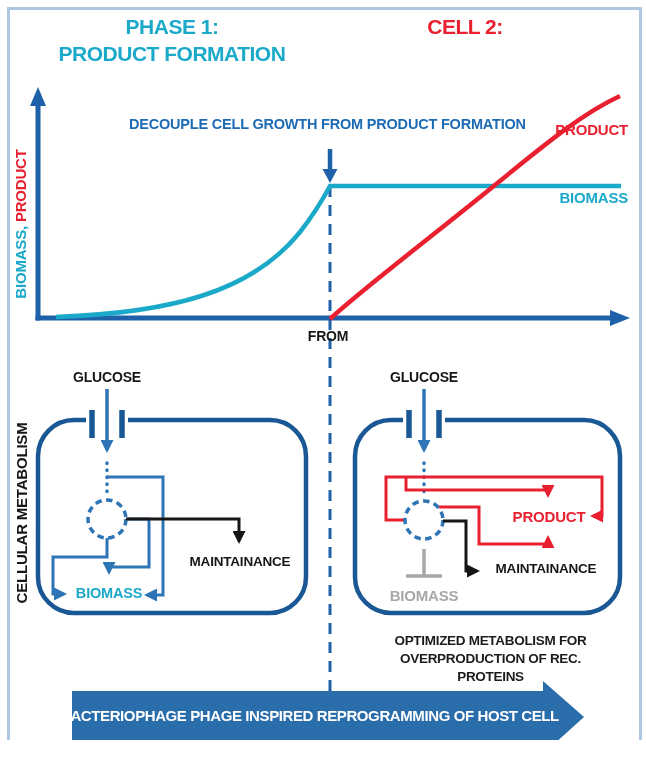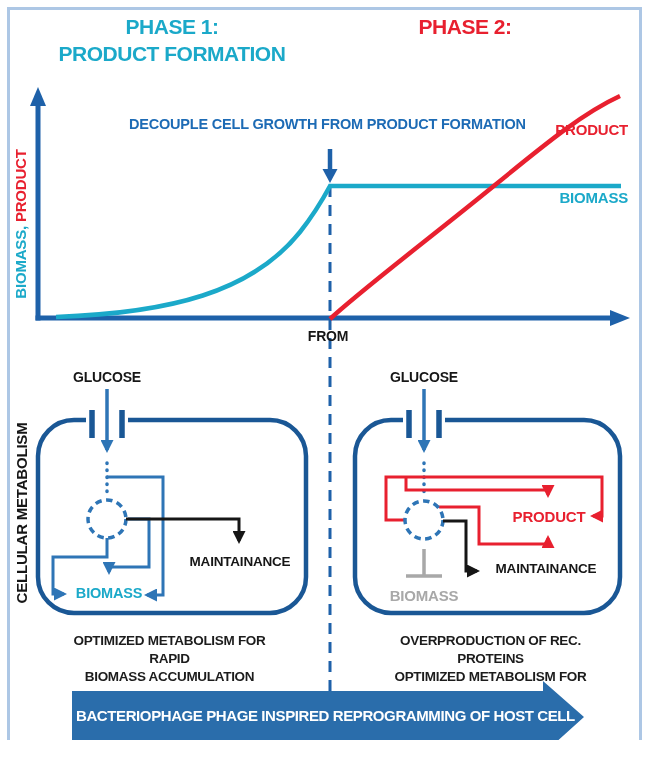--- a/index.html
+++ b/index.html
@@ -79,21 +79,21 @@
     <polygon points="72,691 543,691 543,681 584,717 543,754 543,741 72,741" fill="#2A6DAB"></polygon>
   </svg>
 
   <div class="frame"></div>
 
   <div class="lbl phase-title teal" style="left:37px;top:13px;">
     <div>PHASE 1:</div>
     <div>PRODUCT FORMATION</div>
   </div>
   <div class="lbl phase-title red" style="left:330px;top:13px;">
-    <div>PHASE 2:</div>
+    <div>CELL 2:</div>
   </div>
 
   <div class="lbl blue" style="left:129px;top:116px;width:380px;font-size:14.5px;">DECOUPLE CELL GROWTH FROM PRODUCT FORMATION</div>
   <div class="lbl rot" style="left:21px;top:224px;font-size:15px;">
     <span class="teal">BIOMASS,</span>
     <span> </span>
     <span class="red">PRODUCT</span>
   </div>
   <div class="lbl red" style="left:538px;top:121px;width:90px;text-align:right;font-size:15px;">PRODUCT</div>
   <div class="lbl teal" style="left:538px;top:189px;width:90px;text-align:right;font-size:15px;">BIOMASS</div>
@@ -103,24 +103,20 @@
 
   <div class="lbl blk" style="left:62px;top:369px;width:90px;font-size:14px;">GLUCOSE</div>
   <div class="lbl blk" style="left:184px;top:554px;width:112px;font-size:13.5px;">MAINTAINANCE</div>
   <div class="lbl teal" style="left:74px;top:585px;width:70px;font-size:14.5px;">BIOMASS</div>
 
   <div class="lbl blk" style="left:379px;top:369px;width:90px;font-size:14px;">GLUCOSE</div>
   <div class="lbl red" style="left:509px;top:508px;width:80px;font-size:15px;">PRODUCT</div>
   <div class="lbl blk" style="left:490px;top:561px;width:112px;font-size:13.5px;">MAINTAINANCE</div>
   <div class="lbl gray" style="left:384px;top:587px;width:80px;font-size:15px;">BIOMASS</div>
 
-  <div class="lbl caption" style="left:52px;top:632px;width:235px;">
-    <div>OPTIMIZED METABOLISM FOR RAPID</div>
-    <div>BIOMASS ACCUMULATION</div>
-  </div>
   <div class="lbl caption" style="left:368px;top:632px;width:245px;">
+    <div>OPTIMIZED METABOLISM FOR</div>
     <div>OVERPRODUCTION OF REC. PROTEINS</div>
-    <div>OPTIMIZED METABOLISM FOR</div>
   </div>
 
-  <div class="lbl banner-text" style="left:76px;top:707px;width:450px;">BACTERIOPHAGE PHAGE INSPIRED REPROGRAMMING OF HOST CELL</div>
+  <div class="lbl banner-text" style="left:60px;top:707px;width:450px;">BACTERIOPHAGE PHAGE INSPIRED REPROGRAMMING OF HOST CELL</div>
 
 </div>
 
 </body></html>

